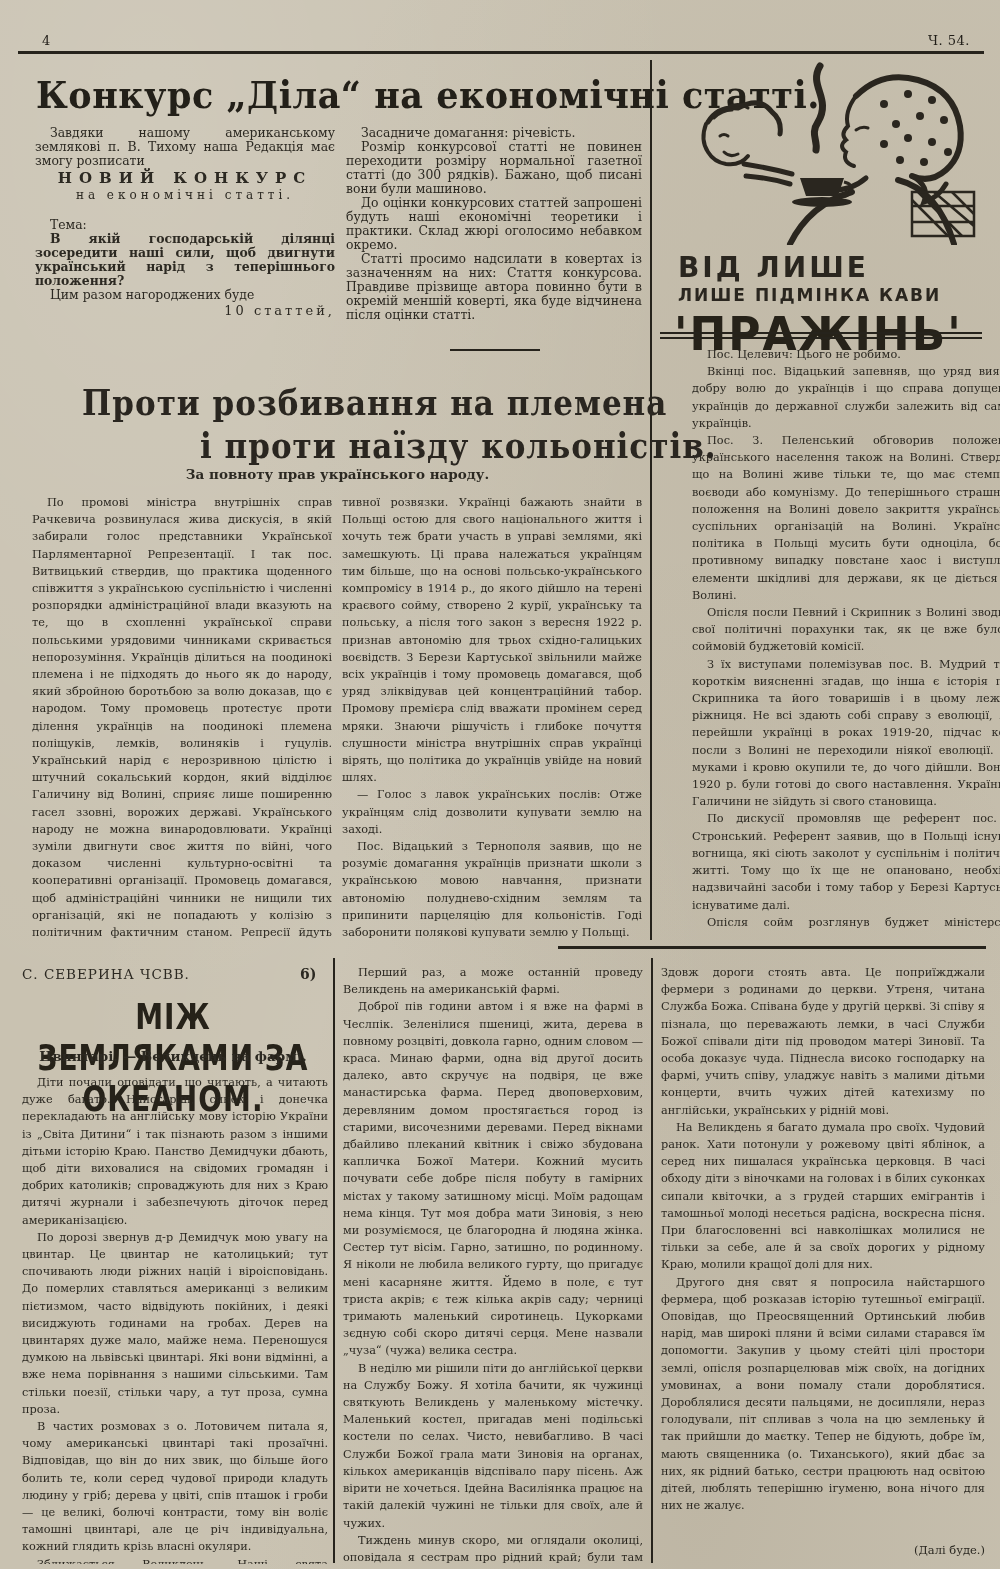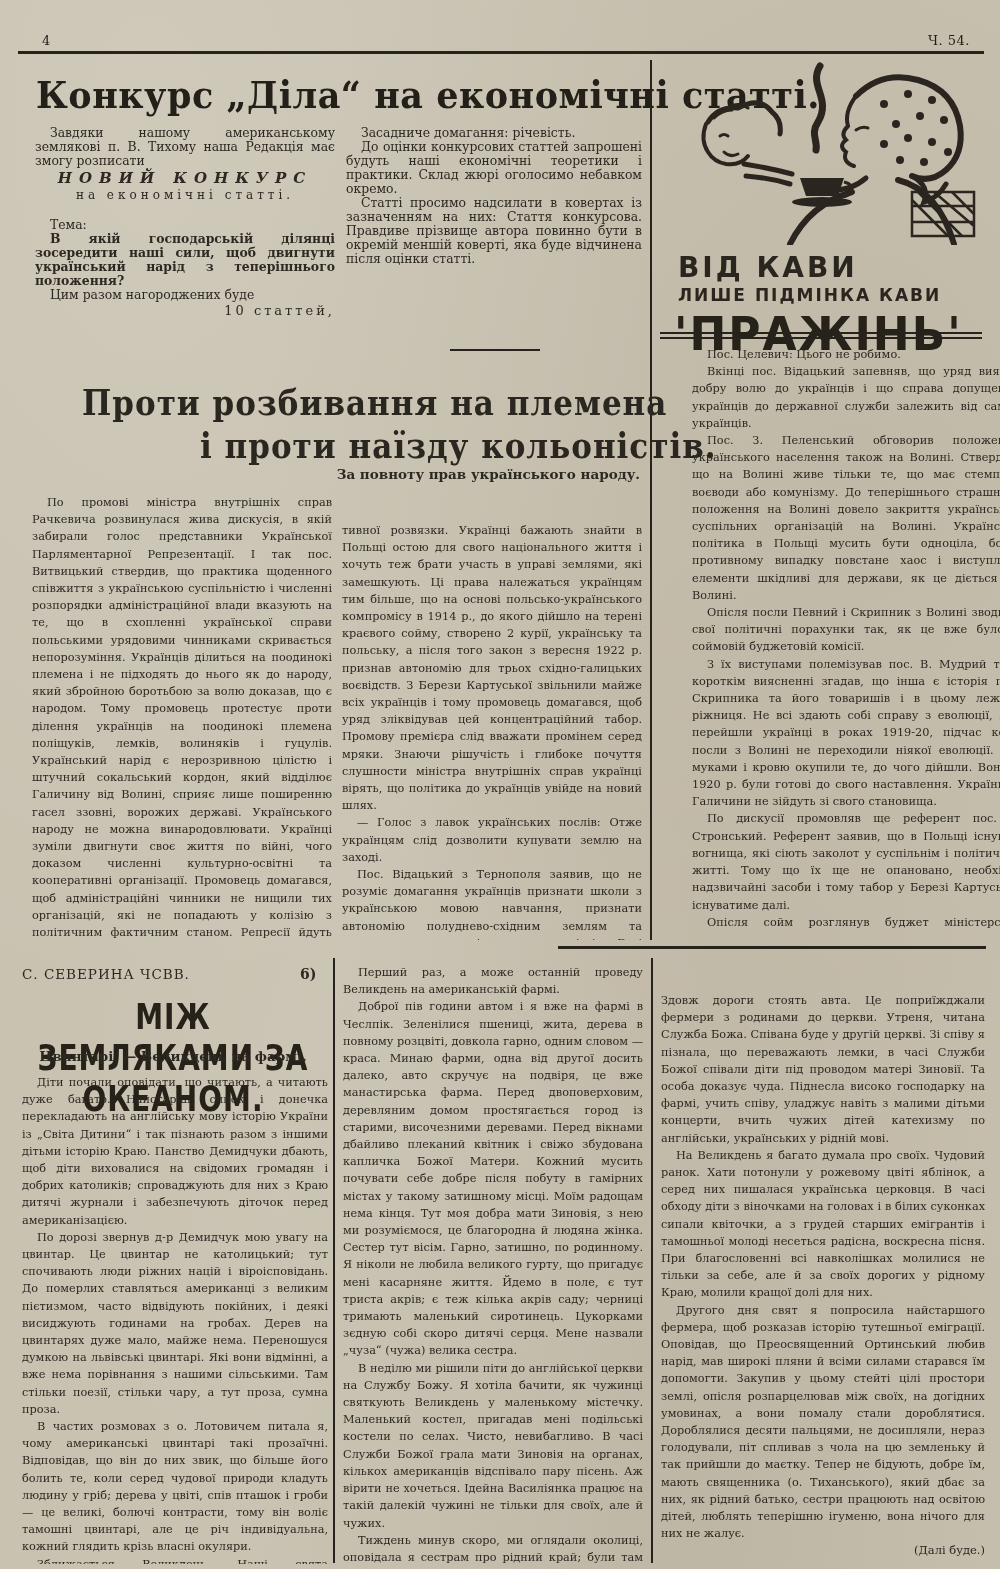--- a/index.html
+++ b/index.html
@@ -8,26 +8,26 @@
       radial-gradient(ellipse at 15% 8%, rgba(255,255,255,.12), transparent 45%),
       radial-gradient(ellipse at 85% 30%, rgba(120,105,80,.10), transparent 50%),
       radial-gradient(ellipse at 40% 70%, rgba(255,255,255,.07), transparent 40%),
       radial-gradient(ellipse at 70% 95%, rgba(110,95,70,.12), transparent 45%),
       #c9c2b1;
     color:#2c2922;font-family:"DejaVu Serif","Liberation Serif",serif;}
   .abs{position:absolute;}
   .rule{background:#26231c;}
   .col{text-align:justify;overflow:hidden;line-height:17.2px;font-size:11.3px;}
   .col p{margin:0;text-indent:15px;}
-  .cont p:first-child{text-indent:0;margin-top:28px;}
+  .cont p:first-child{text-indent:0;}
   .hdr{font-size:13px;letter-spacing:.5px;color:#211e18;}
   .konkurs-title{font-size:35px;font-weight:bold;color:#232019;letter-spacing:.5px;
     transform:scaleY(1.08);transform-origin:left top;white-space:nowrap;}
   .a1{font-size:12.4px;line-height:14px;}
-  .spread1{text-align:center;font-weight:bold;font-size:15px;letter-spacing:7px;margin:3px 0;font-style:italic;}
+  .spread1{text-align:center;font-weight:bold;font-size:15px;letter-spacing:7px;margin:3px 0;}
   .spread2{text-align:center;font-size:12px;letter-spacing:4px;margin-bottom:16px;}
   .spread3{text-align:right;font-size:13px;letter-spacing:3px;margin:2px 0;}
   .bold{font-weight:bold;}
   .a2title{font-weight:bold;color:#2a2620;font-size:31px;letter-spacing:1px;
     transform:scaleY(1.15);transform-origin:left top;white-space:nowrap;}
   .subtitle{font-weight:bold;font-size:13.5px;text-align:center;}
   .sans{font-family:"DejaVu Sans","Liberation Sans",sans-serif;}
   .adline1{font-size:28px;font-weight:bold;letter-spacing:3px;color:#2a261f;}
   .adline2{font-size:17px;font-weight:bold;letter-spacing:2px;color:#2a261f;}
   .adline3{font-size:44px;font-weight:bold;letter-spacing:2px;color:#262219;
@@ -54,20 +54,21 @@
     <div class="spread2">на економічні статті.</div>
     <p>Тема:</p>
     <p class="bold">В якій господарській ділянці зосередити наші сили, щоб двигнути український нарід з теперішнього положення?</p>
     <p>Цим разом нагороджених буде</p>
     <div class="spread3">10 статтей,</div>
 
   </div>
 
   <div class="abs col a1" style="left:346px;top:126px;width:296px;height:220px;">
     <p>Засадниче домагання: річевість.</p>
+    <p>Розмір конкурсової статті не повинен переходити розміру нормальної газетної статті (до 300 рядків). Бажано, щоб писані вони були машиново.</p>
     <p>До оцінки конкурсових статтей запрошені будуть наші економічні теоретики і практики. Склад жюрі оголосимо небавком окремо.</p>
     <p>Статті просимо надсилати в ковертах із зазначенням на них: Стаття конкурсова. Правдиве прізвище автора повинно бути в окремій меншій коверті, яка буде відчинена після оцінки статті.</p>
 
   </div>
   <div class="abs rule" style="left:450px;top:349px;width:90px;height:2px;"></div>
 
   <div class="abs rule" style="left:650px;top:60px;width:2px;height:880px;"></div>
 
   <div class="abs" style="left:660px;top:60px;width:328px;height:278px;">
     <svg width="328" height="185" viewBox="0 0 328 185">
@@ -114,39 +115,39 @@
         <path d="M140,118 h44 l-6,18 h-32 z" fill="#2a261f"></path>
         <ellipse cx="162" cy="142" rx="30" ry="5" fill="#2a261f"></ellipse>
         <path d="M184,122 q10,2 6,10 q-3,6 -10,4" stroke="#2a261f" stroke-width="3" fill="none"></path>
       </g>
 
       <g stroke="#2a261f" stroke-width="2.5" fill="none">
         <rect x="252" y="132" width="62" height="44"></rect>
         <path d="M252,146 h62 M252,162 h62 M258,132 l44,44 M274,132 l40,34 M252,140 l36,36 M292,132 l22,22"></path>
       </g>
     </svg>
-    <div class="sans adline1" style="margin:2px 0 0 18px;">ВІД КАВИ</div>
+    <div class="sans adline1" style="margin:2px 0 0 18px;">ВІД ЛИШЕ</div>
     <div class="sans adline2" style="margin:1px 0 0 18px;">ЛИШЕ ПІДМІНКА КАВИ</div>
     <div class="sans adline3" style="margin:2px 0 0 14px;">'ПРАЖІНЬ'</div>
   </div>
   <div class="abs dblrule" style="left:660px;top:332px;width:322px;"></div>
 
   <div class="abs col" style="left:660px;top:346px;width:328px;height:586px;margin-left:32px;">
       <p>Пос. Целевич: Цього не робимо.</p>
       <p>Вкінці пос. Відацький запевняв, що уряд виявив добру волю до українців і що справа допущення українців до державної служби залежить від самих українців.</p>
       <p>Пос. З. Пеленський обговорив положення українського населення також на Волині. Ствердив, що на Волині живе тільки те, що має стемпель воєводи або комунізму. До теперішнього страшного положення на Волині довело закриття українських суспільних організацій на Волині. Українська політика в Польщі мусить бути одноціла, бо в противному випадку повстане хаос і виступлять елементи шкідливі для держави, як це діється на Волині.</p>
       <p>Опісля посли Певний і Скрипник з Волині зводили свої політичні порахунки так, як це вже було у соймовій буджетовій комісії.</p>
       <p>З їх виступами полемізував пос. В. Мудрий та в короткім виясненні згадав, що інша є історія пос. Скрипника та його товаришів і в цьому лежить ріжниця. Не всі здають собі справу з еволюції, яку перейшли українці в роках 1919-20, підчас коли посли з Волині не переходили ніякої еволюції. Ми муками і кровю окупили те, до чого дійшли. Вони в 1920 р. були готові до свого наставлення. Українці з Галичини не зійдуть зі свого становища.</p>
       <p>По дискусії промовляв ще референт пос. З. Стронський. Референт заявив, що в Польщі існують вогнища, які сіють заколот у суспільнім і політичнім житті. Тому що їх ще не опановано, необхідні надзвичайні засоби і тому табор у Березі Картуській існуватиме далі.</p>
       <p>Опісля сойм розглянув буджет міністерства закордонних справ, який реферував пос. Валевський. Ніякої дискусії не було і тому цей буджет сойм прийняв.</p>
     </div>
 
   <div class="abs a2title" style="left:82px;top:382px;">Проти розбивання на племена</div>
   <div class="abs a2title" style="left:200px;top:425px;">і проти наїзду кольоністів.</div>
-  <div class="abs subtitle" style="left:35px;top:466px;width:605px;text-align:right;">За повноту прав українського народу.</div>
+  <div class="abs subtitle" style="left:35px;top:466px;width:605px;">За повноту прав українського народу.</div>
 
   <div class="abs col" style="left:32px;top:494px;width:300px;height:446px;">
       <p>По промові міністра внутрішніх справ Рачкевича розвинулася жива дискусія, в якій забирали голос представники Української Парляментарної Репрезентації. І так пос. Витвицький ствердив, що практика щоденного співжиття з українською суспільністю і численні розпорядки адміністраційної влади вказують на те, що в схопленні української справи польськими урядовими чинниками скривається непорозуміння. Українців ділиться на поодинокі племена і не підходять до нього як до народу, який збройною боротьбою за волю доказав, що є народом. Тому промовець протестує проти ділення українців на поодинокі племена поліщуків, лемків, волиняків і гуцулів. Український нарід є нерозривною цілістю і штучний сокальський кордон, який відділює Галичину від Волині, сприяє лише поширенню гасел ззовні, ворожих державі. Українського народу не можна винародовлювати. Українці зуміли двигнути своє життя по війні, чого доказом численні культурно-освітні та кооперативні організації. Промовець домагався, щоб адміністраційні чинники не нищили тих організацій, які не попадають у колізію з політичним фактичним станом. Репресії йдуть лише на руку комунізмові та утруднюють боротьбу з ним. Польсько-українські взаємини від весни 1935 р. увійшли на шлях пози-</p>
     </div>
   <div class="abs col cont" style="left:342px;top:494px;width:300px;height:446px;">
       <p>тивної розвязки. Українці бажають знайти в Польщі остою для свого національного життя і хочуть теж брати участь в управі землями, які замешкують. Ці права належаться українцям тим більше, що на основі польсько-українського компромісу в 1914 р., до якого дійшло на терені краєвого сойму, створено 2 курії, українську та польську, а після того закон з вересня 1922 р. признав автономію для трьох східно-галицьких воєвідств. З Берези Картуської звільнили майже всіх українців і тому промовець домагався, щоб уряд зліквідував цей концентраційний табор. Промову премієра слід вважати промінем серед мряки. Знаючи рішучість і глибоке почуття слушности міністра внутрішніх справ українці вірять, що політика до українців увійде на новий шлях.</p>
       <p>— Голос з лавок українських послів: Отже українцям слід дозволити купувати землю на заході.</p>
       <p>Пос. Відацький з Тернополя заявив, що не розуміє домагання українців признати школи з українською мовою навчання, признати автономію полуднево-східним землям та припинити парцеляцію для кольоністів. Годі заборонити полякові купувати землю у Польщі.</p>
     </div>
 

